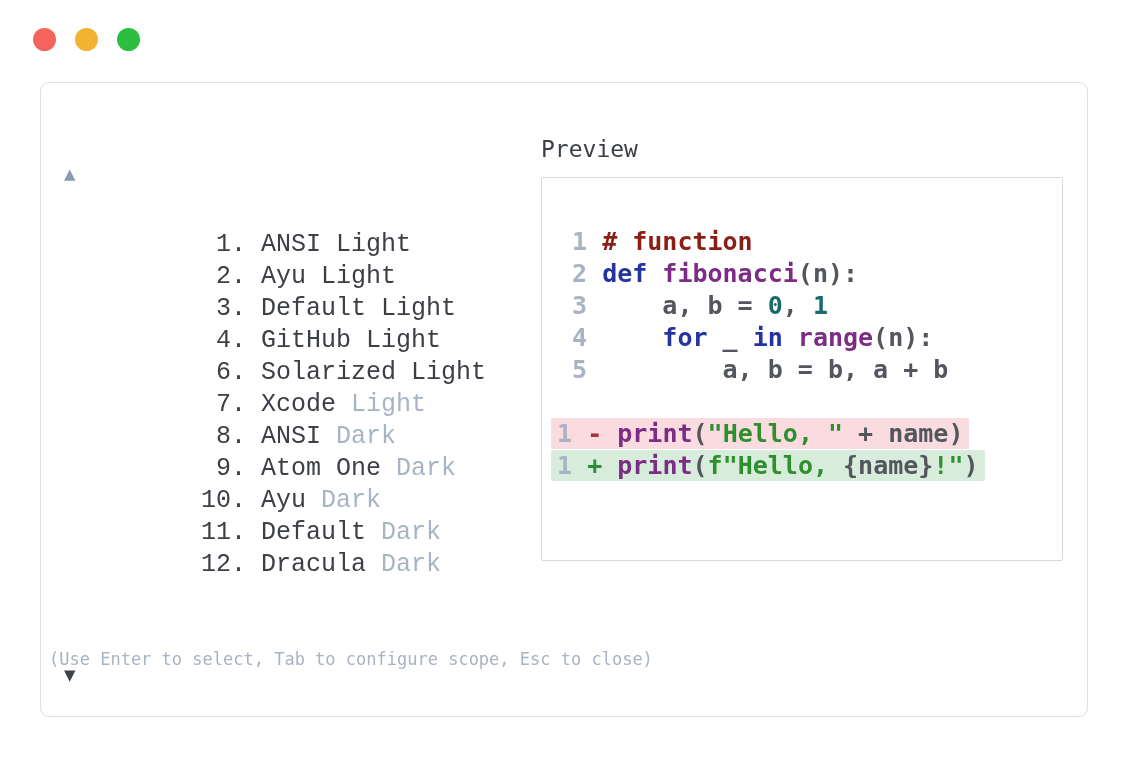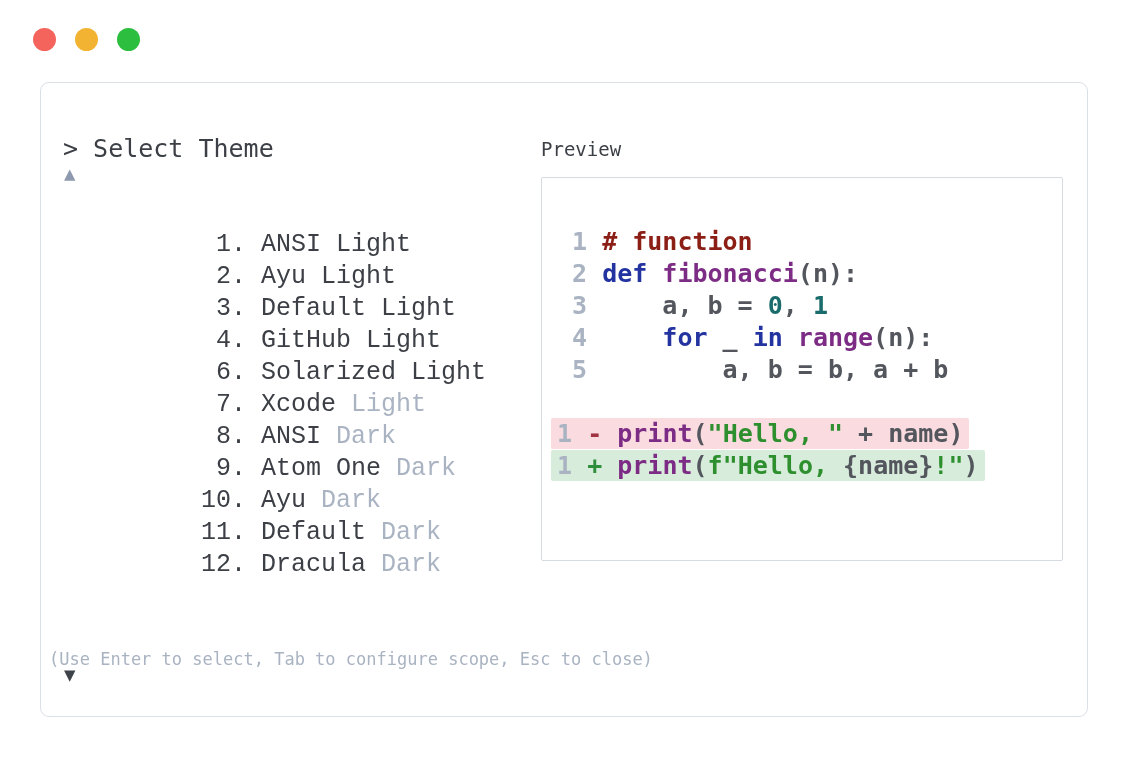--- a/index.html
+++ b/index.html
@@ -36,21 +36,21 @@
   .theme-item.selected .num,
   .theme-item.selected .name{color:var(--select_green);}
   .bullet{position:absolute;left:-25px;top:9px;width:14px;height:14px;border-radius:50%;
     background:var(--select_green);}
 
   .footer{position:absolute;left:8px;top:560px;height:32px;line-height:32px;
     font-size:17px;color:var(--text_muted);white-space:pre;}
 
   
   .preview-label{position:absolute;left:500px;top:50px;height:32px;line-height:32px;
-    font-size:19px;color:var(--text_dark);}
+    font-size:23px;color:var(--text_dark);}
   .preview-box{position:absolute;left:500px;top:94px;width:522px;height:384px;
     border:1px solid var(--preview_border);border-radius:2px;background:#ffffff;box-sizing:border-box;}
   .code{position:absolute;left:15px;top:48px;right:6px;}
   .code-line{height:32px;line-height:32px;font-size:25px;white-space:pre;color:var(--code_plain);font-weight:bold;}
   .code-line .ln{display:inline-block;width:2ch;text-align:right;margin-right:1ch;
     color:var(--line_number);}
   .tok-plain{color:var(--code_plain);}
   .tok-comment{color:var(--code_comment);}
   .tok-keyword{color:var(--code_keyword);}
   .tok-fname{color:var(--code_fname);}
@@ -67,21 +67,20 @@
 <body>
 
 <div class="traffic-lights">
   <span class="light red"></span>
   <span class="light yellow"></span>
   <span class="light green"></span>
 </div>
 
 <div class="panel">
 
-  <div class="prompt">&gt; Select Theme</div>
   <div class="arrow up">▲</div>
 
   <div class="list">
     <div class="theme-item">
       <span class="num">1.</span><span class="name">ANSI</span><span class="variant">Light</span>
     </div>
     <div class="theme-item">
       <span class="num">2.</span><span class="name">Ayu</span><span class="variant">Light</span>
     </div>
     <div class="theme-item">

